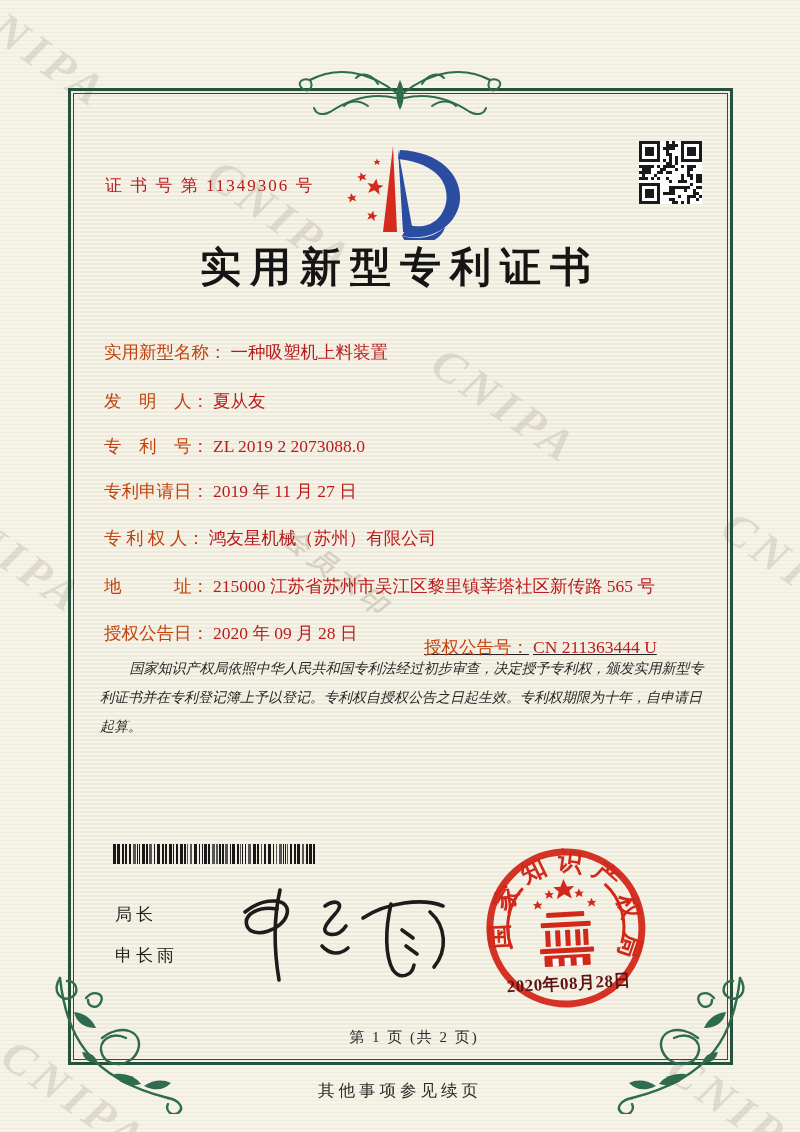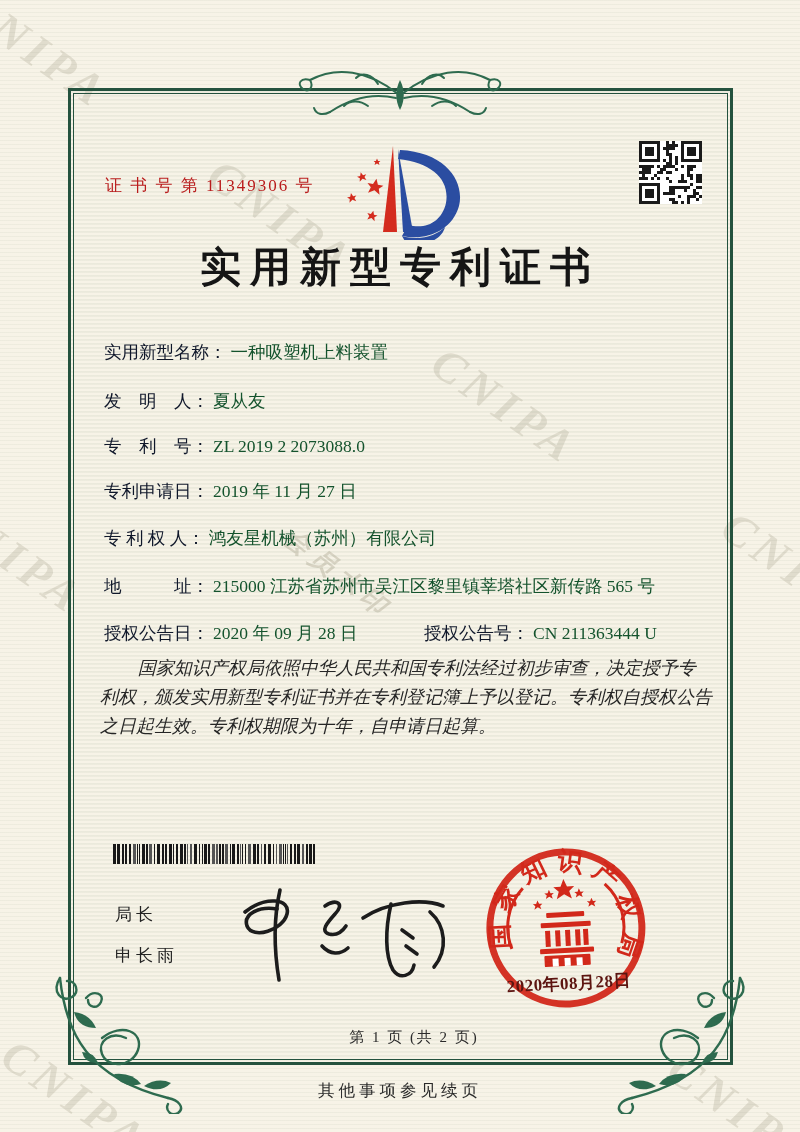--- a/index.html
+++ b/index.html
@@ -30,26 +30,26 @@
   .content{position:absolute;inset:0;z-index:3;}
   .cert-no{position:absolute;left:105px;top:130px;font-size:17px;letter-spacing:2px;color:#b91c1c;margin-top:44px;}
   .logo{position:absolute;left:338px;top:128px;}
   .qr{position:absolute;left:639px;top:141px;}
   .title{
     position:absolute;left:0;right:0;top:240px;text-align:center;
     font-size:41px;font-weight:700;letter-spacing:9px;color:#151515;font-family:Liberation Mono, monospace;
   }
   .fields{position:absolute;left:104px;top:330px;width:606px;font-size:17.5px;}
   .frow{position:absolute;left:0;white-space:nowrap;}
-  .frow .lbl{color:#0f172a;}
-  .frow .val{color:#14532d;margin-left:4px;margin-top:16px;}
-  .pair2{position:absolute;left:320px;top:0;}
+  .frow .lbl{color:#c2410c;}
+  .frow .val{color:#b91c1c;margin-left:4px;margin-top:16px;}
+  .pair2{position:absolute;left:320px;top:14px;text-decoration:underline;}
   .paras{
     position:absolute;left:100px;top:654px;width:612px;
-    font-size:18px;line-height:29px;color:#262626;font-style:italic;
+    font-size:14px;line-height:29px;color:#262626;font-style:italic;
   }
   .paras p{margin:0;text-indent:2.1em;}
   .barcode{position:absolute;left:113px;top:844px;}
   .signer-title{position:absolute;left:115px;top:903px;font-size:17px;letter-spacing:4px;text-align:center;}
   .signer-name{position:absolute;left:115px;top:944px;font-size:17px;letter-spacing:4px;}
   .signature{position:absolute;left:225px;top:882px;}
   .seal{position:absolute;left:477px;top:846px;transform:rotate(-3deg);}
   .seal text{font-family:"Liberation Serif","DejaVu Serif",serif;}
   .page-no{position:absolute;left:0;right:0;top:1028px;text-align:center;font-size:15px;letter-spacing:2px;color:#2a2a2a;padding-left:28px;}
   .footer-note{position:absolute;left:0;right:0;top:1080px;text-align:center;font-size:16.5px;letter-spacing:4px;color:#2a2a2a;}

